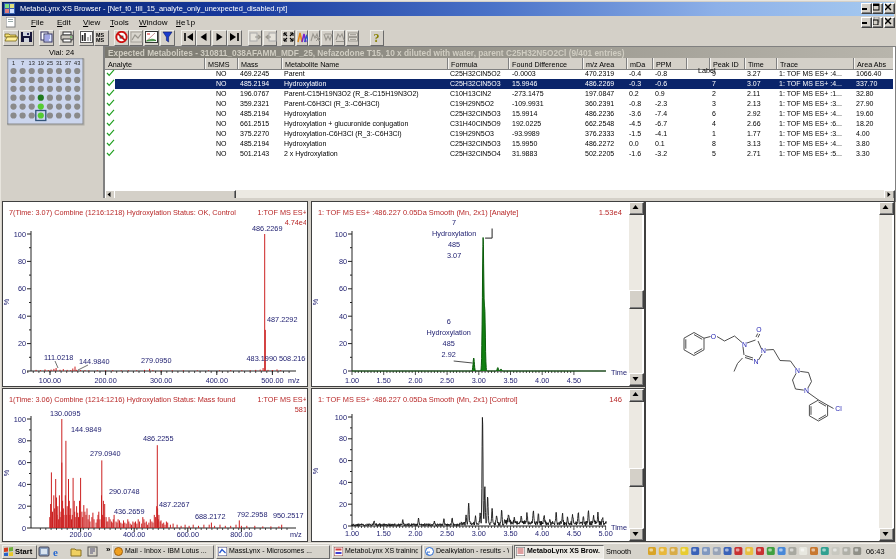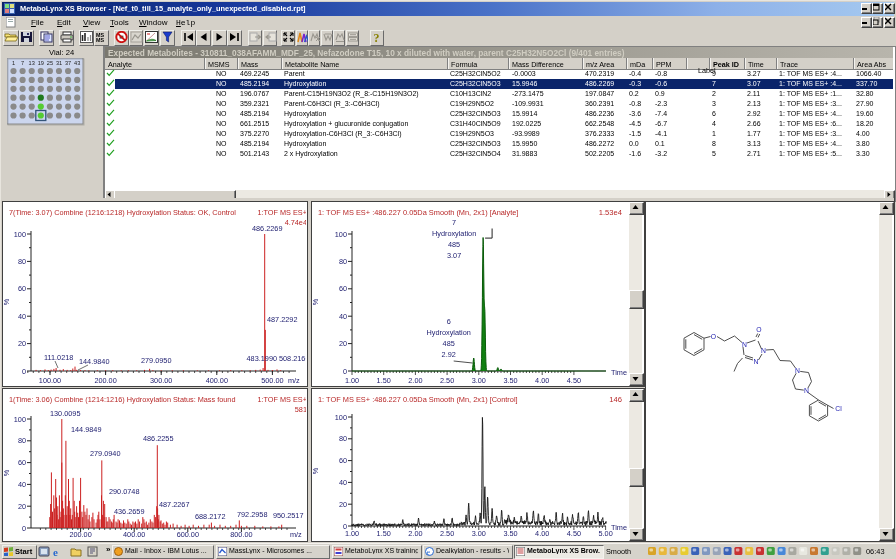--- a/index.html
+++ b/index.html
@@ -13,21 +13,21 @@
 </style></head><body>
 <div class="abs" style="left:0;top:0;width:894px;height:542px;border:1px solid #d4d0c8;border-top-color:#e8e5de;border-left-color:#e8e5de;"></div>
 <div class="abs" style="left:2px;top:2px;width:892px;height:14px;background:linear-gradient(to right,#0a246a 0%,#16379b 25%,#4a72c8 55%,#8db0e8 80%,#a6caf0 100%);"></div>
 <svg class="abs" style="left:4px;top:3px" width="12" height="12">
     <rect x="0" y="0" width="11" height="11" fill="#3a62b0"></rect>
     <rect x="1" y="1" width="4" height="4" fill="#7ee07e"></rect>
     <rect x="6" y="1" width="4" height="4" fill="#e0e07e"></rect>
     <rect x="1" y="6" width="4" height="4" fill="#e07e7e"></rect>
     <rect x="6" y="6" width="4" height="4" fill="#cfe0ff"></rect>
   </svg>
-<div class="txt" style="left:20px;top:4px;font-size:7.4px;font-weight:bold;color:#fff;">MetaboLynx XS Browser - [Nef_t0_till_15_analyte_only_unexpected_disabled.rpt]</div>
+<div class="txt" style="left:20px;top:4px;font-size:7.4px;font-weight:normal;color:#fff;">MetaboLynx XS Browser - [Nef_t0_till_15_analyte_only_unexpected_disabled.rpt]</div>
 <div class="btn3d" style="left:861px;top:3px;width:9px;height:9px;"></div>
 <div class="txt" style="left:861px;top:2px;width:9px;text-align:center;font-size:6px;font-weight:bold;color:#000;line-height:10px;"><svg width="7" height="8">
       <rect x="0" y="5" width="5" height="2" fill="#000"></rect>
     </svg></div>
 <div class="btn3d" style="left:872px;top:3px;width:9px;height:9px;"></div>
 <div class="txt" style="left:872px;top:2px;width:9px;text-align:center;font-size:6px;font-weight:bold;color:#000;line-height:10px;"><svg width="7" height="8">
       <rect x="0" y="1" width="6" height="6" fill="none" stroke="#000"></rect>
       <rect x="0" y="1" width="6" height="2" fill="#000"></rect>
     </svg></div>
 <div class="btn3d" style="left:884px;top:3px;width:9px;height:9px;"></div>
@@ -305,36 +305,36 @@
 <div class="abs" style="left:238px;top:58px;width:1px;height:11px;background:#f4f2ee;"></div>
 <div class="txt" style="left:241px;top:59.5px;font-size:7.2px;color:#000;">Mass</div>
 <div class="abs" style="left:281px;top:58px;width:1px;height:11px;background:#808080;"></div>
 <div class="abs" style="left:282px;top:58px;width:1px;height:11px;background:#f4f2ee;"></div>
 <div class="txt" style="left:285px;top:59.5px;font-size:7.2px;color:#000;">Metabolite Name</div>
 <div class="abs" style="left:447px;top:58px;width:1px;height:11px;background:#808080;"></div>
 <div class="abs" style="left:448px;top:58px;width:1px;height:11px;background:#f4f2ee;"></div>
 <div class="txt" style="left:451px;top:59.5px;font-size:7.2px;color:#000;">Formula</div>
 <div class="abs" style="left:508px;top:58px;width:1px;height:11px;background:#808080;"></div>
 <div class="abs" style="left:509px;top:58px;width:1px;height:11px;background:#f4f2ee;"></div>
-<div class="txt" style="left:512px;top:59.5px;font-size:7.2px;color:#000;">Mass Difference</div>
+<div class="txt" style="left:512px;top:59.5px;font-size:7.2px;color:#000;">Found Difference</div>
 <div class="abs" style="left:582px;top:58px;width:1px;height:11px;background:#808080;"></div>
 <div class="abs" style="left:583px;top:58px;width:1px;height:11px;background:#f4f2ee;"></div>
 <div class="txt" style="left:586px;top:59.5px;font-size:7.2px;color:#000;">m/z Area</div>
 <div class="abs" style="left:626px;top:58px;width:1px;height:11px;background:#808080;"></div>
 <div class="abs" style="left:627px;top:58px;width:1px;height:11px;background:#f4f2ee;"></div>
 <div class="txt" style="left:630px;top:59.5px;font-size:7.2px;color:#000;">mDa</div>
 <div class="abs" style="left:652px;top:58px;width:1px;height:11px;background:#808080;"></div>
 <div class="abs" style="left:653px;top:58px;width:1px;height:11px;background:#f4f2ee;"></div>
 <div class="txt" style="left:656px;top:59.5px;font-size:7.2px;color:#000;">PPM</div>
 <div class="abs" style="left:686px;top:58px;width:1px;height:11px;background:#808080;"></div>
 <div class="abs" style="left:687px;top:58px;width:1px;height:11px;background:#f4f2ee;"></div>
 <div class="txt" style="left:690px;top:66px;font-size:7.2px;color:#000;padding-left:8px;">Label</div>
 <div class="abs" style="left:709px;top:58px;width:1px;height:11px;background:#808080;"></div>
 <div class="abs" style="left:710px;top:58px;width:1px;height:11px;background:#f4f2ee;"></div>
-<div class="txt" style="left:713px;top:59.5px;font-size:7.2px;color:#000;font-weight:bold;">Peak ID</div>
+<div class="txt" style="left:713px;top:59.5px;font-size:7.2px;color:#000;">Peak ID</div>
 <div class="abs" style="left:744px;top:58px;width:1px;height:11px;background:#808080;"></div>
 <div class="abs" style="left:745px;top:58px;width:1px;height:11px;background:#f4f2ee;"></div>
 <div class="txt" style="left:748px;top:59.5px;font-size:7.2px;color:#000;">Time</div>
 <div class="abs" style="left:776px;top:58px;width:1px;height:11px;background:#808080;"></div>
 <div class="abs" style="left:777px;top:58px;width:1px;height:11px;background:#f4f2ee;"></div>
 <div class="txt" style="left:780px;top:59.5px;font-size:7.2px;color:#000;">Trace</div>
 <div class="abs" style="left:853px;top:58px;width:1px;height:11px;background:#808080;"></div>
 <div class="abs" style="left:854px;top:58px;width:1px;height:11px;background:#f4f2ee;"></div>
 <div class="txt" style="left:857px;top:59.5px;font-size:7.2px;color:#000;">Area Abs</div>
 <svg class="abs" style="left:106px;top:69px" width="9" height="8">

